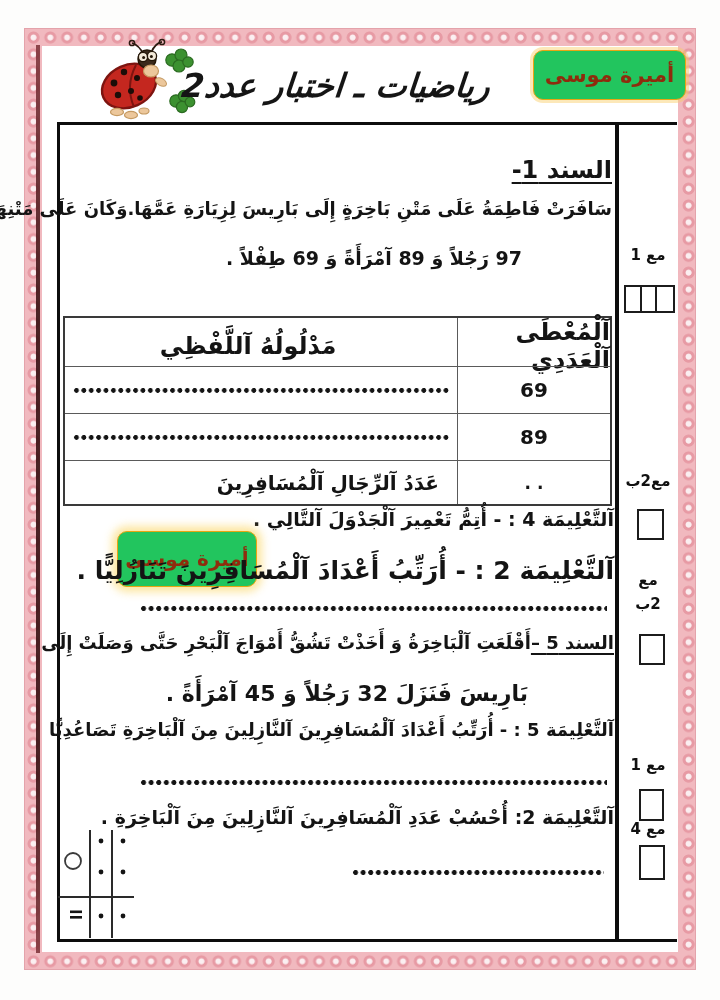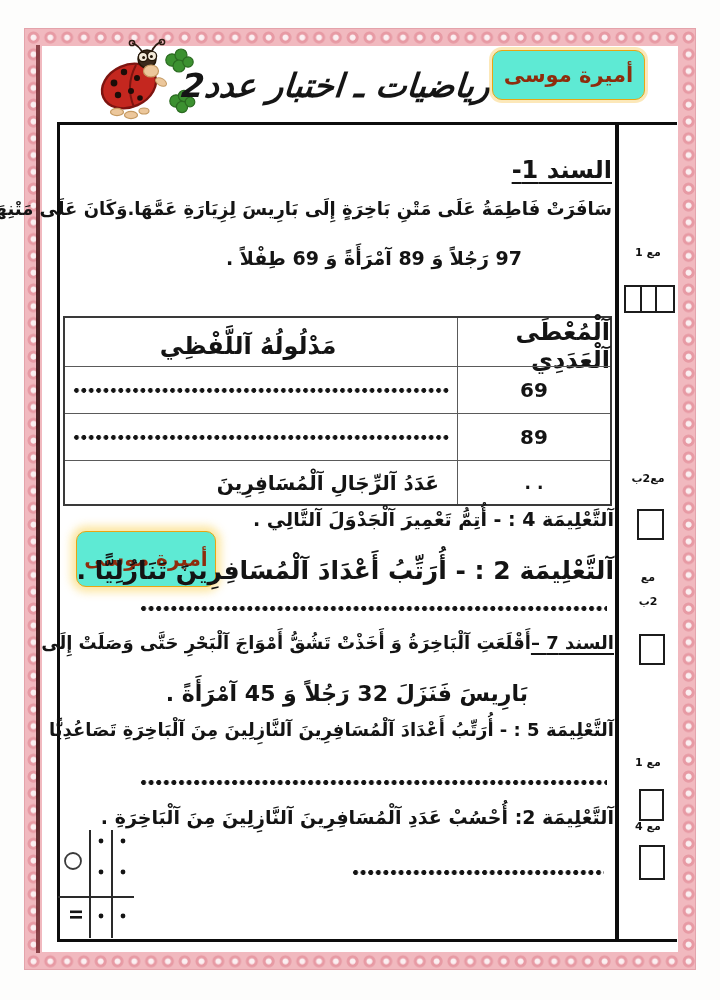--- a/index.html
+++ b/index.html
@@ -24,24 +24,25 @@
   }
   .fold-line { position:absolute; left:36px; top:45px; width:4px; height:908px; background:linear-gradient(#7c3036,#2e0709 30%,#2e0709 80%,#7c3036); opacity:.85; }
 
   
   .title {
     position:absolute; left:190px; top:56px; width:300px; height:60px;
     text-align:center; font-size:33px; font-weight:bold; font-style:italic;
     color:#151515; transform:skewX(-5deg); line-height:60px; white-space:nowrap;
   }
   .badge {
-    position:absolute; background:#5eead4; border:1px solid #e9a513;
+    position:absolute; background:#22c55e; border:1px solid #e9a513;
     border-radius:10px; color:#8f2c0d; font-weight:bold;
     display:flex; align-items:center; justify-content:center;
     box-shadow:0 0 0 3px rgba(249,205,100,.45);
+    margin-left:41px;
   }
   .badge.b1 { left:492px; top:50px; width:153px; height:50px; font-size:21px; }
   .badge.b2 { left:76px;  top:531px; width:140px; height:56px; font-size:20px; box-shadow:0 0 8px 5px rgba(250,216,110,.65); }
   .ladybug { position:absolute; left:84px; top:38px; }
 
   
   .main-box {
     position:absolute; left:57px; top:122px; width:620px; height:820px;
     border:3px solid #0d0d0d; border-right:none; background:#fff;
   }
@@ -71,21 +72,21 @@
   .t-num { justify-content:center; border-left:1.5px solid #5a5a5a; font-size:20px; }
   .t-verb { justify-content:flex-start; padding-right:26px; font-size:20px; }
   .t-head { font-size:24px; }
   .cell-dots {
     height:7px; width:calc(100% - 16px); margin:0 8px;
     background-image:radial-gradient(circle 2.3px at 3.5px 3.4px, #141414 2.1px, rgba(0,0,0,0) 2.7px);
     background-size:7.4px 7px; background-repeat:repeat-x;
   }
 
   
-  .m-label { position:absolute; left:618px; width:60px; text-align:center; font-size:11px; font-weight:bold; color:#111; white-space:nowrap; }
+  .m-label { position:absolute; left:618px; width:60px; text-align:center; font-size:15px; font-weight:bold; color:#111; white-space:nowrap; }
   .m-box { position:absolute; border:2px solid #1c1c1c; background:#fff; }
   .m-strip { position:absolute; left:624px; top:285px; width:51px; height:28px; border:2px solid #1c1c1c; display:grid; grid-template-columns:1fr 1fr 1fr; background:#fff; }
   .m-strip > div { border-right:2px solid #1c1c1c; }
   .m-strip > div:first-child { border-right:none; }
 
   .op-grid { position:absolute; left:56px; top:827px; }
 </style>
 </head>
 <body>
 
@@ -168,21 +169,21 @@
     </div>
   </div>
 
   <div class="txt" style="top:508px; right:106px; font-size:19px;">آلتَّعْلِيمَة 4 : - أُتِمُّ تَعْمِيرَ آلْجَدْوَلَ آلتَّالِي .</div>
   <div class="badge b2">أميرة موسى</div>
   <div class="txt" style="top:556px; right:106px; font-size:25px;">آلتَّعْلِيمَة 2 : - أُرَتِّبُ أَعْدَادَ آلْمُسَافِرِينَ تَنَازُلِيًّا .</div>
 
   <div class="dotline" style="left:140px; top:605px; width:467px;"></div>
 
   <div class="txt" style="top:632px; right:106px; font-size:18px;">
-    <span class="underl">السند 7 –</span><span>أَقْلَعَتِ آلْبَاخِرَةُ وَ أَخَذْتْ تَشُقُّ أَمْوَاجَ آلْبَحْرِ حَتَّى وَصَلَتْ إِلَى</span>
+    <span class="underl">السند 5 –</span><span>أَقْلَعَتِ آلْبَاخِرَةُ وَ أَخَذْتْ تَشُقُّ أَمْوَاجَ آلْبَحْرِ حَتَّى وَصَلَتْ إِلَى</span>
   </div>
   <div class="txt" style="top:681px; right:192px; font-size:22px;">بَارِيسَ فَنَزَلَ 32 رَجُلاً وَ  45  آمْرَأَةً .</div>
   <div class="txt" style="top:719px; right:106px; font-size:18px;">آلتَّعْلِيمَة 5 : - أُرَتِّبُ أَعْدَادَ آلْمُسَافِرِينَ آلنَّازِلِينَ مِنَ آلْبَاخِرَةِ تَصَاعُدِيًّا</div>
 
   <div class="dotline" style="left:140px; top:779px; width:467px;"></div>
 
   <div class="txt" style="top:806px; right:106px; font-size:19px;">آلتَّعْلِيمَة 2: أُحْسُبْ عَدَدِ آلْمُسَافِرِينَ آلنَّازِلِينَ مِنَ آلْبَاخِرَةِ .</div>
 
   <div class="dotline" style="left:352px; top:869px; width:252px;"></div>
 

